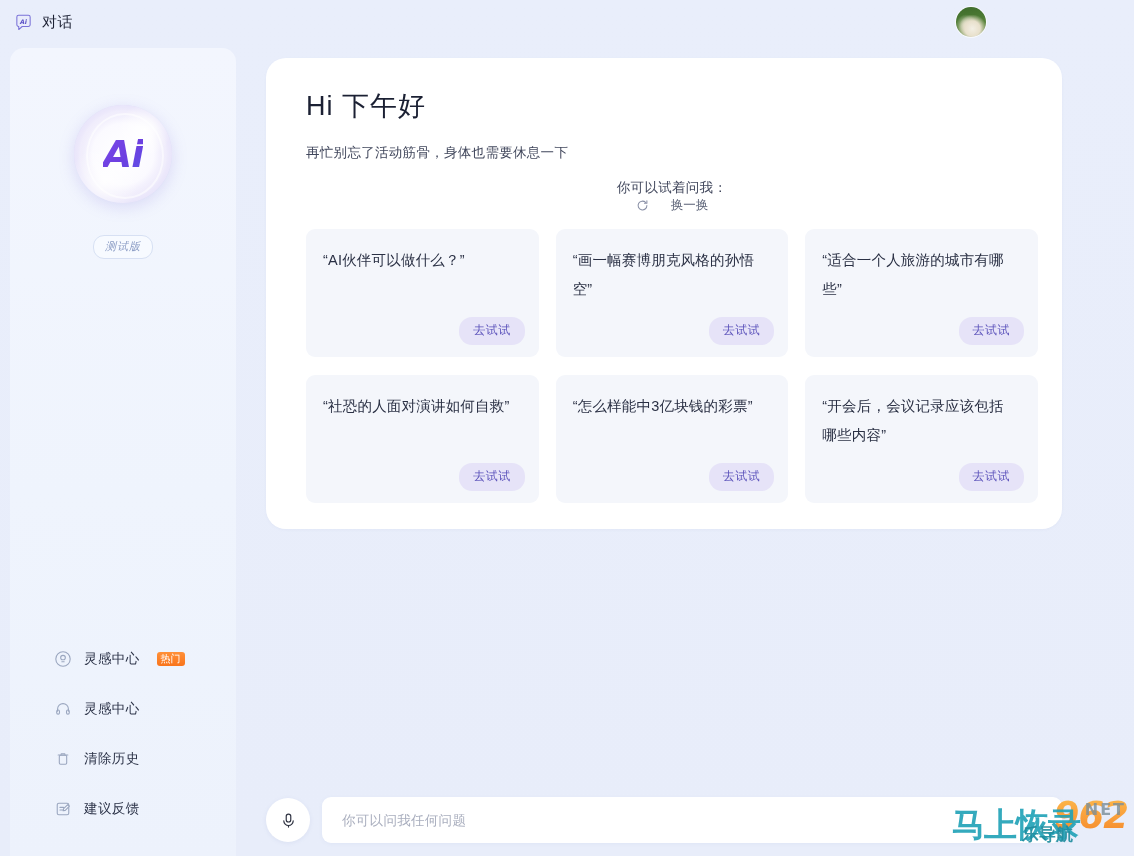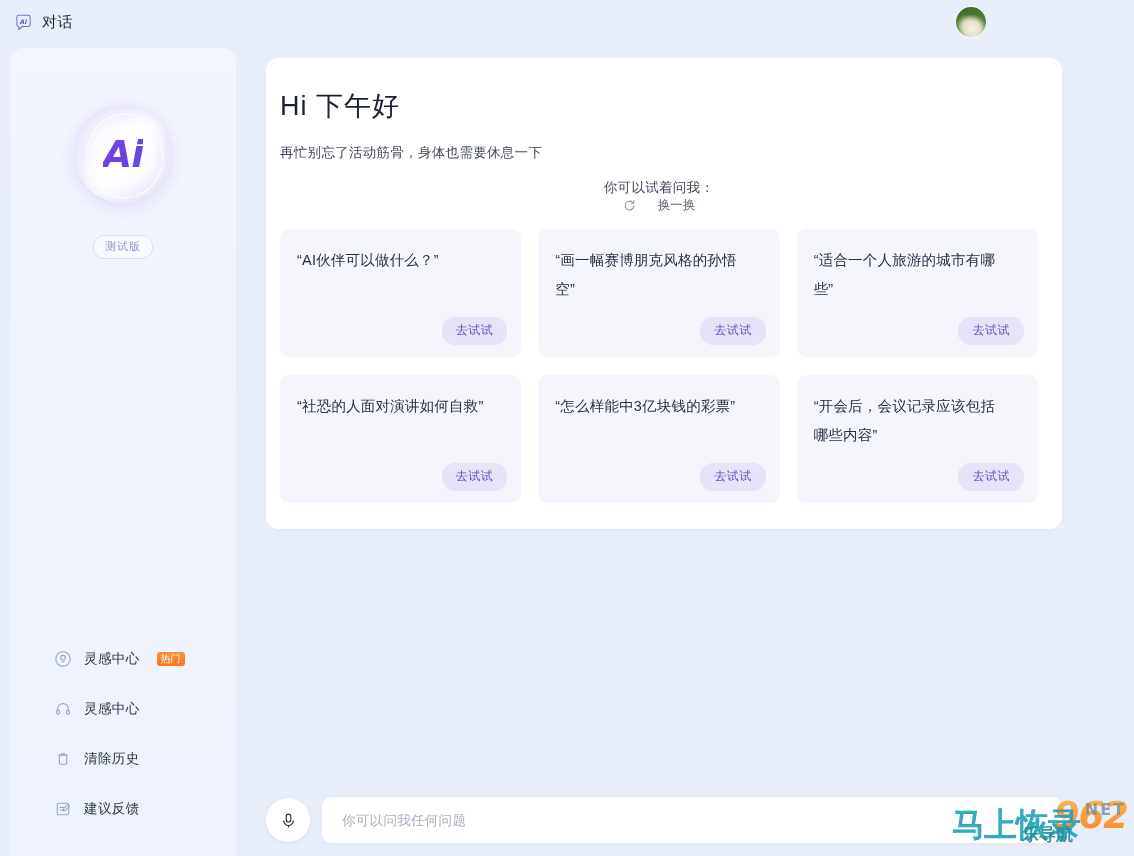--- a/index.html
+++ b/index.html
@@ -115,20 +115,21 @@
   }
   .beta-badge {
     margin-top: 32px;
     font-size: 11px;
     color: #8a9bc4;
     border: 1px solid #d7e0f3;
     background: #f7faff;
     border-radius: 11px;
     padding: 3px 11px 4px;
     letter-spacing: 1px;
+    font-style: italic;
   }
 
   .side-menu {
     position: absolute;
     left: 0; bottom: 22px;
     width: 100%;
     display: flex;
     flex-direction: column;
   }
   .side-item {
@@ -169,22 +170,22 @@
     left: 236px; top: 48px;
     width: 898px;
     height: 808px;
   }
 
   .greet-card {
     position: absolute;
     left: 30px; top: 10px;
     width: 796px;
     background: #ffffff;
-    border-radius: 12px;
-    padding: 30px 24px 26px 14px;
+    border-radius: 20px;
+    padding: 30px 24px 26px 40px;
     box-shadow: 0 1px 3px rgba(120,140,190,0.06);
   }
   .greet-title {
     font-size: 27px;
     color: #1b2033;
     letter-spacing: 1px;
     margin-bottom: 20px;
     font-weight: normal;
   }
   .greet-sub {

